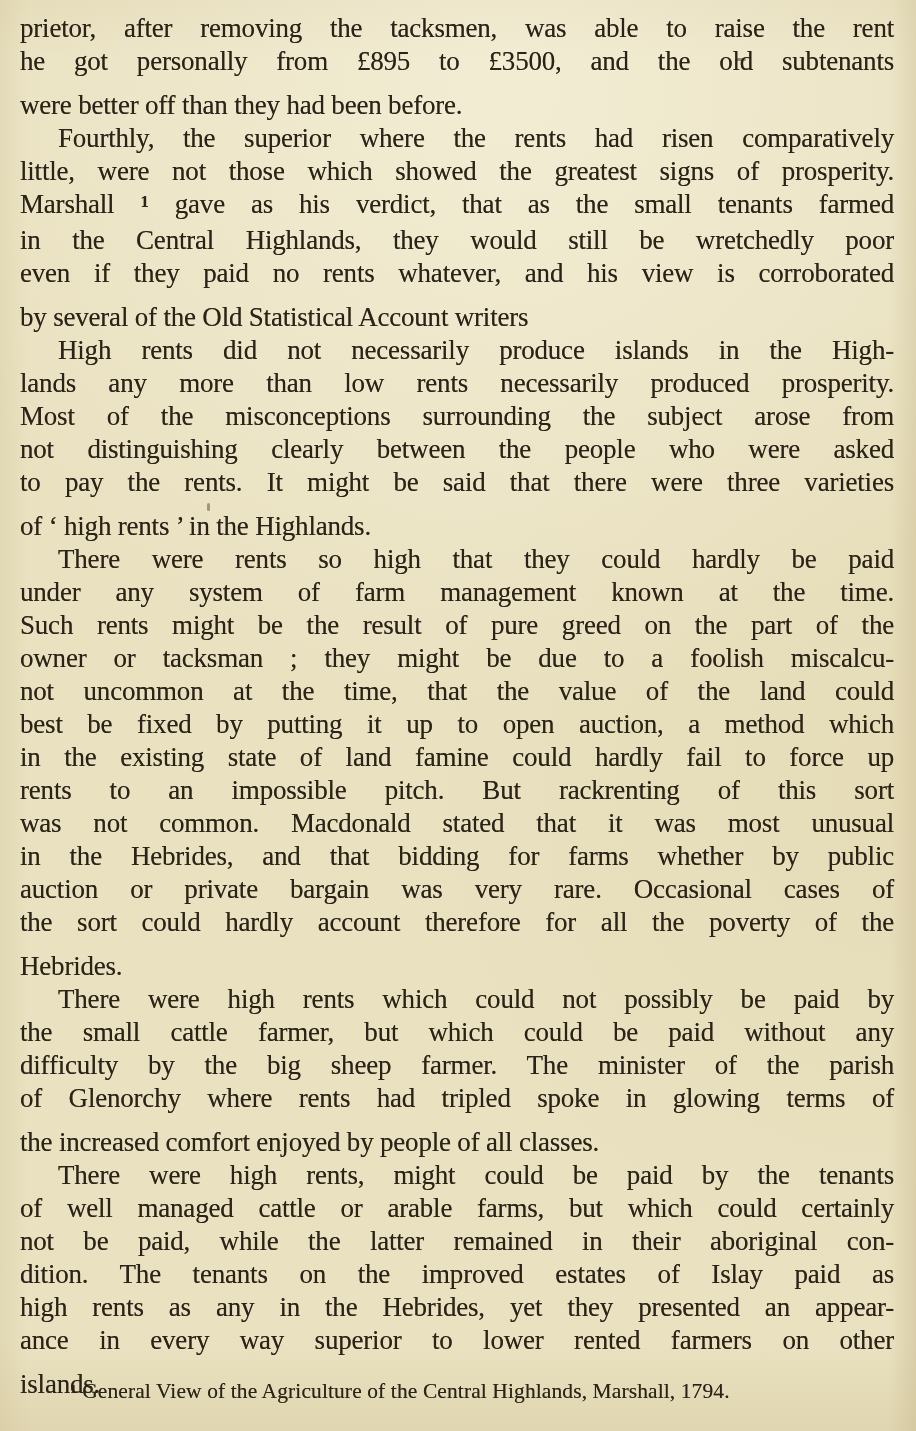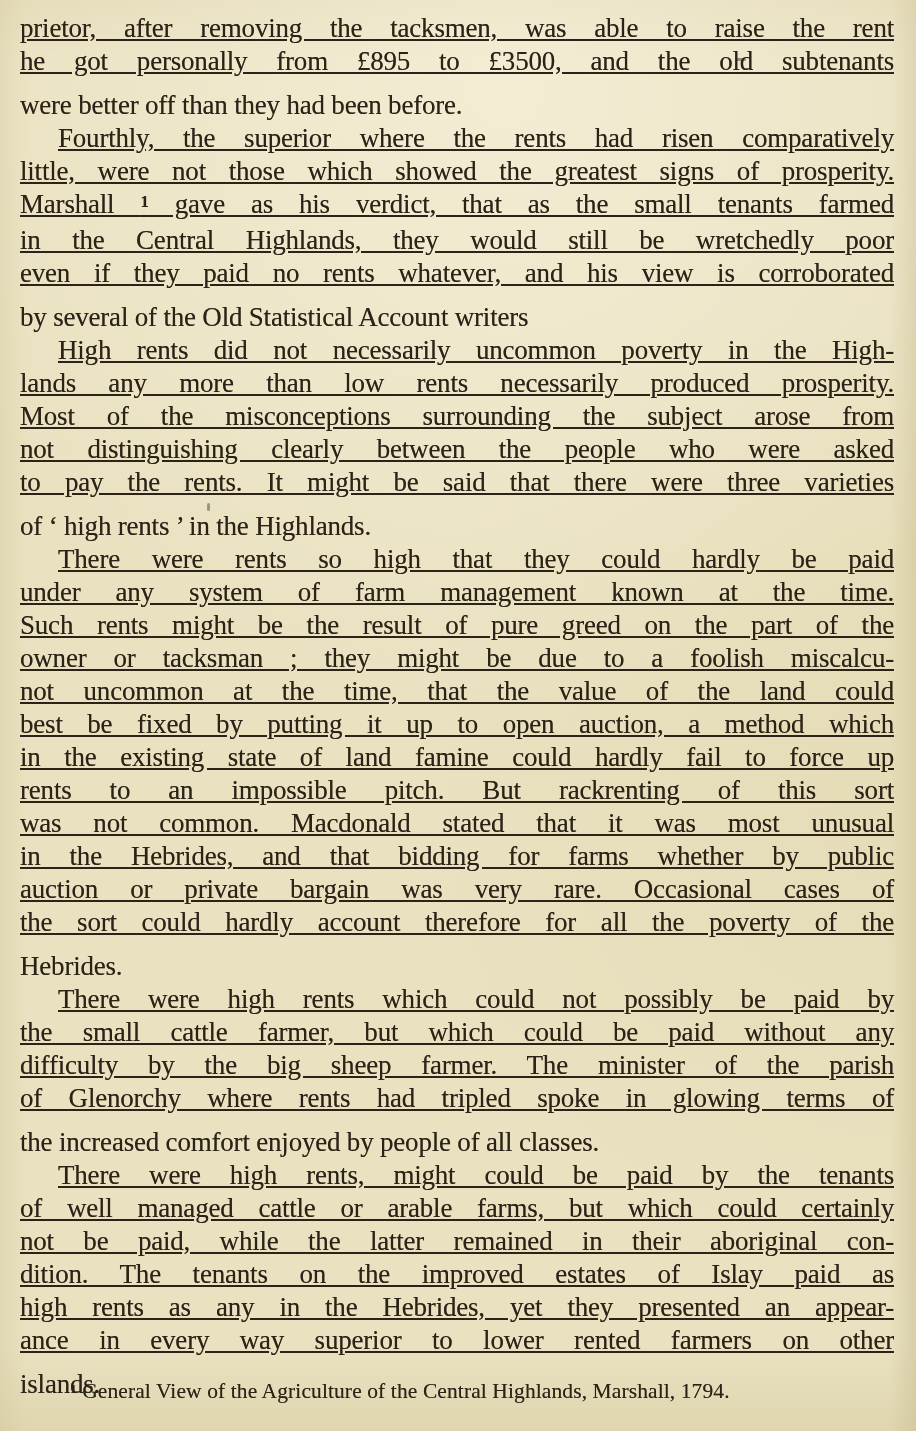--- a/index.html
+++ b/index.html
@@ -28,21 +28,21 @@
     position: absolute;
     left: 20px; top: 12px;
     width: 874px;
     font-size: 27px;
     line-height: 33px;
     letter-spacing: -0.2px;
     text-rendering: optimizeLegibility;
   }
   .paragraph { margin: 0; }
   .line { min-height: 33px; }
-  .line.justify { text-align: justify; text-align-last: justify; text-decoration: underline; }
+  .line.justify { text-align: justify; text-align-last: justify; }
   .line.plain { text-align: left; margin-top: 11px; }
   .line.indent { text-indent: 38px; }
   .italic { }
   .sup {
     position: relative; top: -0.38em;
     font-size: 0.62em; font-weight: bold;
     letter-spacing: 0;
   }
   .footnote {
     position: absolute;
@@ -74,21 +74,21 @@
       </div>
       <div class="paragraph">
         <div class="line justify indent"><span>Fourthly, the superior where the rents had risen comparatively</span></div>
         <div class="line justify"><span>little, were not those which showed the greatest signs of prosperity.</span></div>
         <div class="line justify"><span>Marshall </span><span class="sup">1</span><span> gave as his verdict, that as the small tenants farmed</span></div>
         <div class="line justify"><span>in the Central Highlands, they would still be wretchedly poor</span></div>
         <div class="line justify"><span>even if they paid no rents whatever, and his view is corroborated</span></div>
         <div class="line plain"><span>by several of the </span><span class="italic">Old Statistical Account</span><span> writers</span></div>
       </div>
       <div class="paragraph">
-        <div class="line justify indent"><span>High rents did not necessarily uncommon poverty in the High-</span></div>
+        <div class="line justify indent"><span>High rents did not necessarily produce islands in the High-</span></div>
         <div class="line justify"><span>lands any more than low rents necessarily produced prosperity.</span></div>
         <div class="line justify"><span>Most of the misconceptions surrounding the subject arose from</span></div>
         <div class="line justify"><span>not distinguishing clearly between the people who were asked</span></div>
         <div class="line justify"><span>to pay the rents.  It might be said that there were three varieties</span></div>
         <div class="line plain"><span>of ‘ high rents ’ in the Highlands.</span></div>
       </div>
       <div class="paragraph">
         <div class="line justify indent"><span>There were rents so high that they could hardly be paid</span></div>
         <div class="line justify"><span>under any system of farm management known at the time.</span></div>
         <div class="line justify"><span>Such rents might be the result of pure greed on the part of the</span></div>

